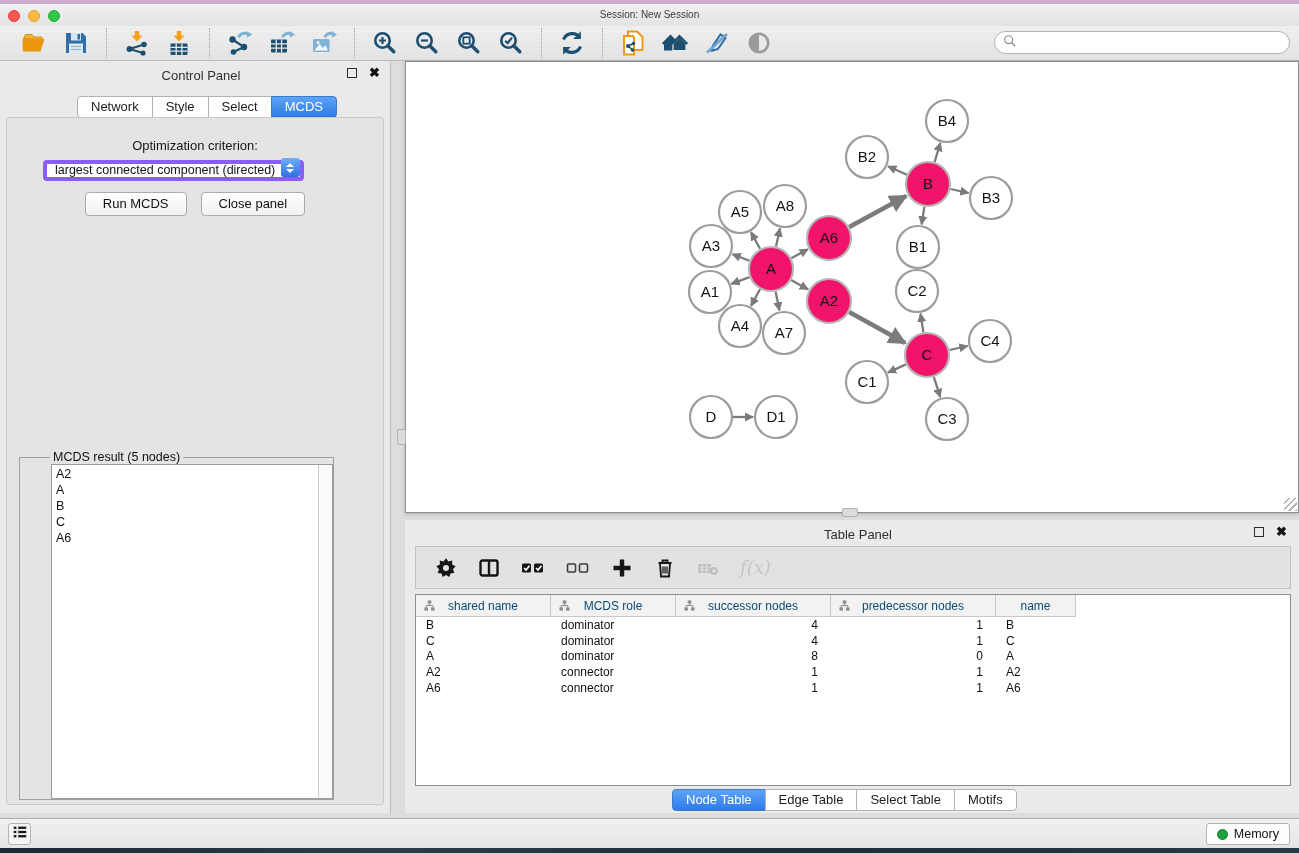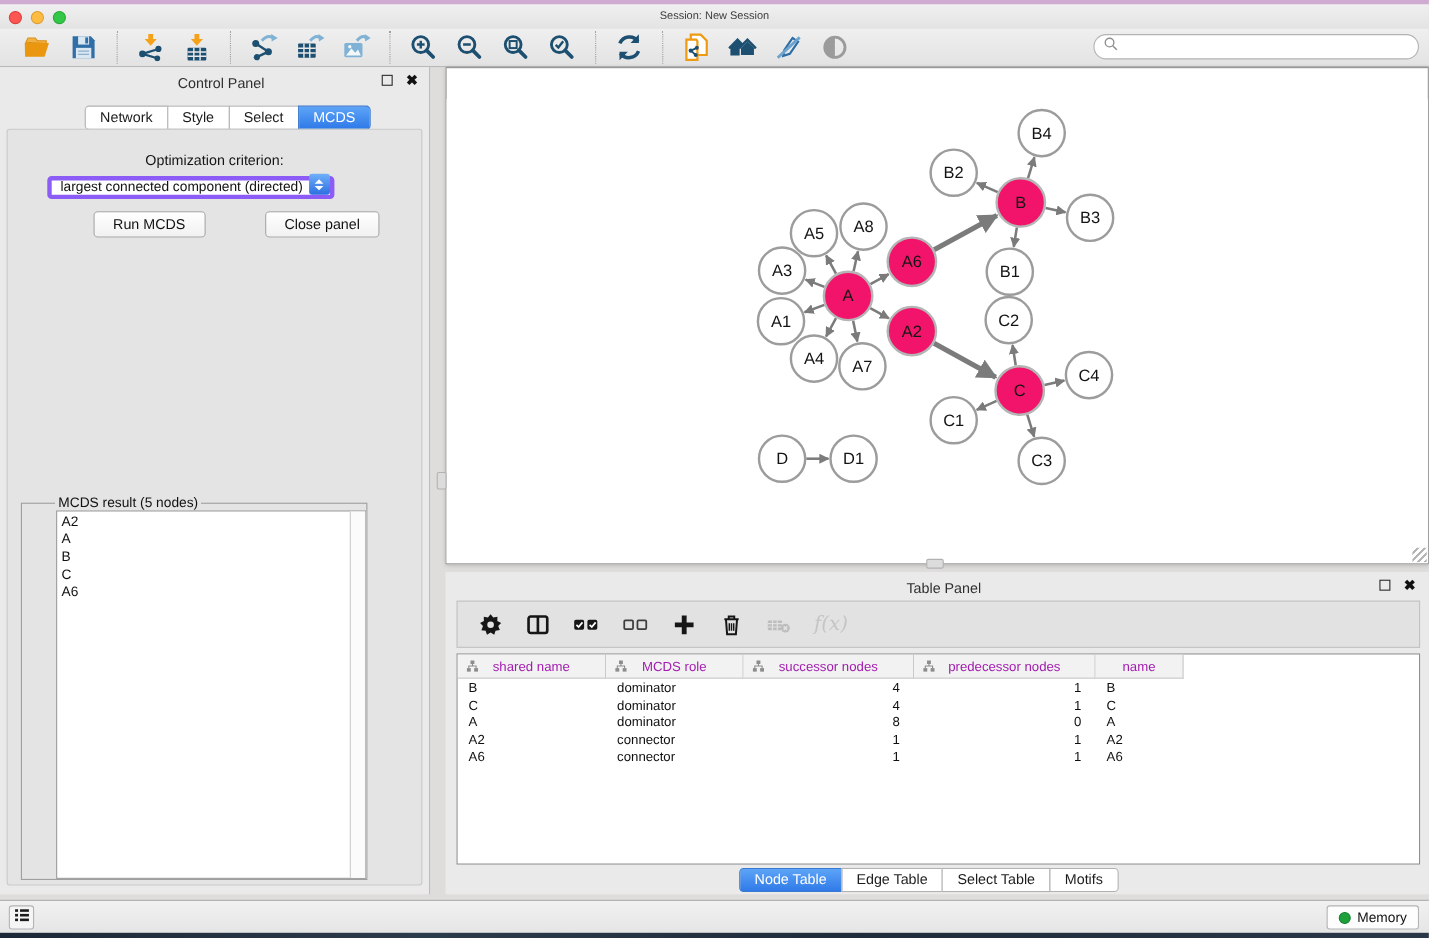--- a/index.html
+++ b/index.html
@@ -59,21 +59,21 @@
   .dropdown .dd-text { flex:1; font-size:12.5px; color:#111; padding-left:8px; white-space:nowrap; overflow:hidden; }
   .dd-stepper { width:19px; height:19px; margin-right:0.5px; border-radius:3px;
     background:linear-gradient(#6fb0f9,#2d6fe0); display:flex; flex-direction:column;
     align-items:center; justify-content:center; gap:2px; }
   .dd-stepper .up { width:0; height:0; border-left:4px solid transparent; border-right:4px solid transparent;
     border-bottom:4.5px solid #fff; }
   .dd-stepper .down { width:0; height:0; border-left:4px solid transparent; border-right:4px solid transparent;
     border-top:4.5px solid #fff; }
   .btn-row { position:absolute; left:0; right:0; top:74px; display:flex; justify-content:center; gap:14px; }
   .push-btn { font-size:13px; color:#111; background:linear-gradient(#ffffff,#f1f1f1);
-    border:1px solid #ababab; border-radius:4px; padding:3px 17px 4px;margin-left:40px; }
+    border:1px solid #ababab; border-radius:4px; padding:3px 17px 4px; }
   fieldset.resultbox { position:absolute; left:12px; top:332px; width:315px; height:350px;
     border:1px solid #9f9f9f; background:transparent;padding-left:31px; }
   fieldset.resultbox legend { font-size:12.5px; color:#111; padding:0 3px; margin-left:-1px; }
   .listbox { position:relative; width:100%; height:100%; background:#fff; border:1px solid #9a9a9a; }
   .list-items { position:absolute; left:4px; top:1px; right:18px; }
   .list-item { font-size:12.5px; color:#111; line-height:16px; }
   .scroll-gutter { position:absolute; right:0; top:0; bottom:0; width:14px; background:#fbfbfb;
     border-left:1px solid #cccccc; }
 
   
@@ -95,21 +95,21 @@
   .tp-toolbar { position:absolute; left:10px; right:8px; top:26px; height:43px; background:#e2e2e2;
     border:1px solid #c2c2c2; display:flex; align-items:center; gap:21px; padding-left:19px; }
   .tp-btn { height:24px; display:flex; align-items:center; justify-content:center; }
   .tp-btn svg { height:22px; }
   .tp-btn.disabled { opacity:0.5; }
   .fx-label { font-family:"DejaVu Serif", serif; font-style:italic; font-size:18px; color:#a9a9a9; }
   .datatable { position:absolute; left:10px; right:8px; top:74px; height:192px; background:#fff;
     border:1px solid #8f8f8f; overflow:hidden; }
   .thead { display:flex; height:22px; }
   .th { position:relative; background:#f2f2f2; border-right:1px solid #c9c9c9; border-bottom:1px solid #c9c9c9;
-    display:flex; align-items:center; justify-content:center; font-size:12px; color:#a21caf; }
+    display:flex; align-items:center; justify-content:center; font-size:12px; color:#0c4a6e; }
   .th .tree { position:absolute; left:8px; top:5px; width:11px; height:11px; }
   .trow { display:flex; height:15.8px; }
   .td { font-size:12px; color:#101010; padding-left:10px; display:flex; align-items:center; overflow:hidden; }
   .td.num { justify-content:flex-end; padding-right:13px; padding-left:0; }
   .tp-tabs { position:absolute; left:267px; top:269px; display:flex; }
 
   
   .statusbar { position:absolute; left:0; top:818px; width:1299px; height:30px;
     background:linear-gradient(#f1f1f1,#e5e5e5); border-top:1px solid #aeaeae; }
   .sb-left-btn { position:absolute; left:8px; top:4px; width:23px; height:22px;

